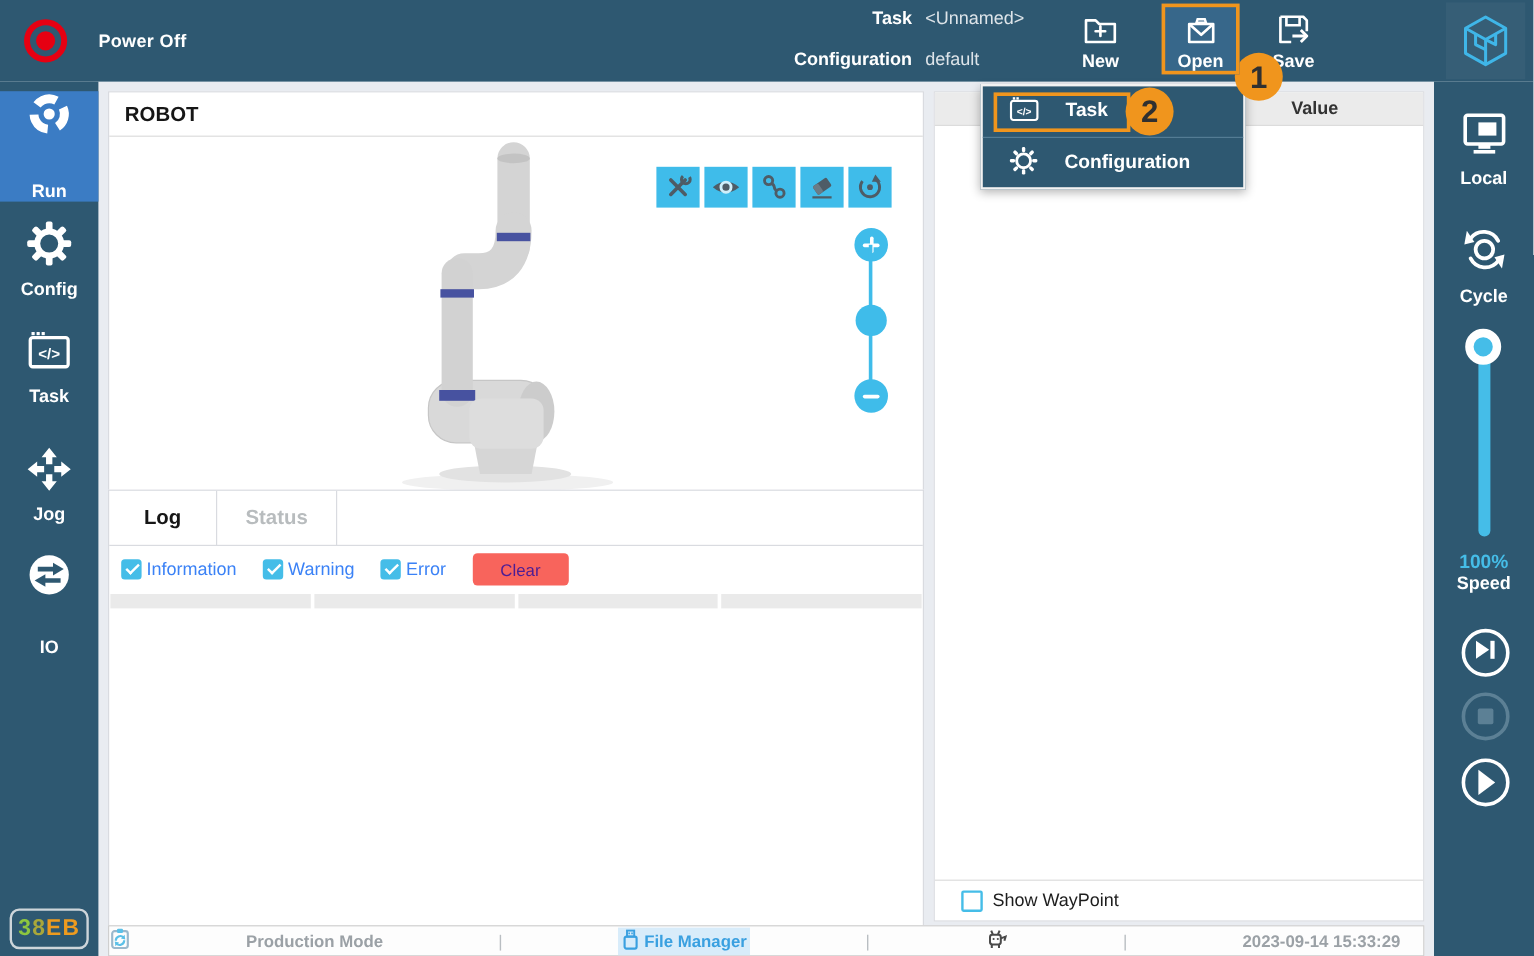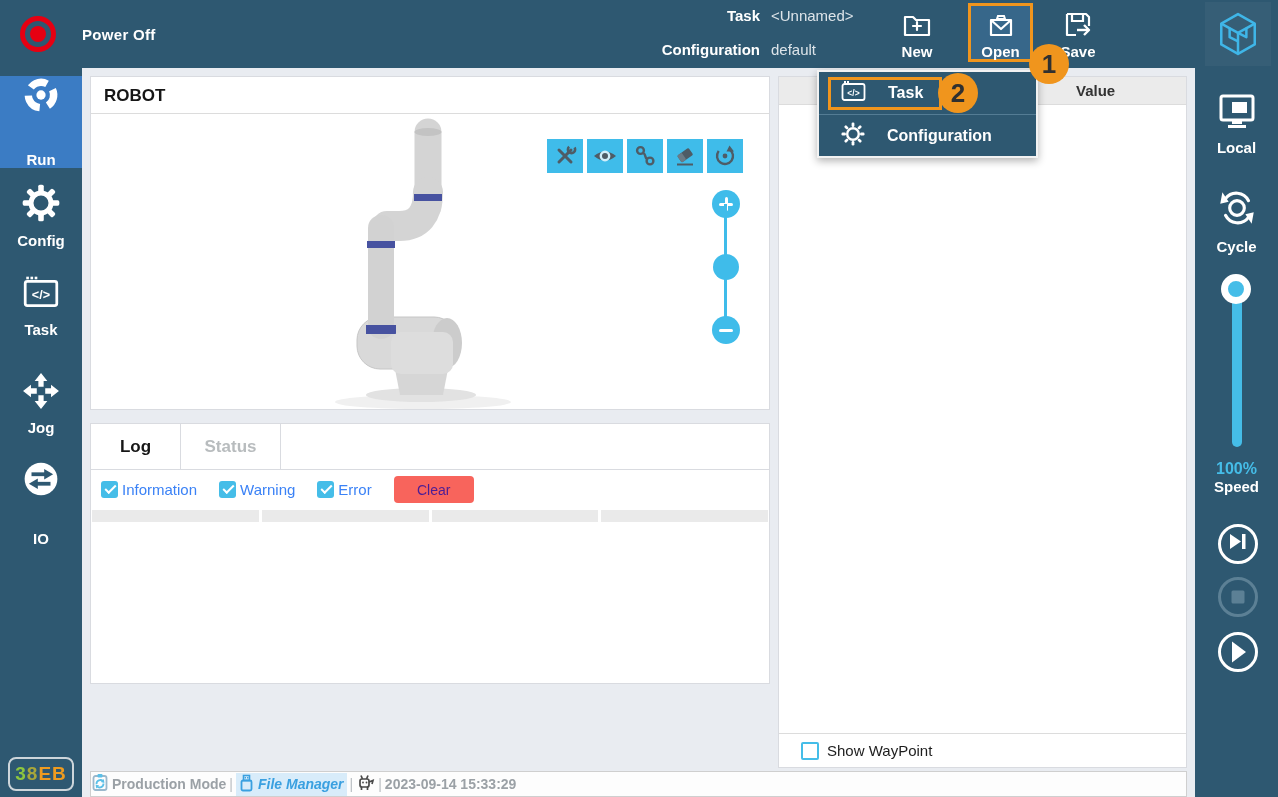--- a/index.html
+++ b/index.html
@@ -61,21 +61,21 @@
   .robot-view { position:absolute; left:0; top:37px; width:678px; height:295px; }
   .view-tool { position:absolute; top:62px; width:36px; height:34px; background:#3FBCEA; display:flex; align-items:center; justify-content:center; cursor:pointer; }
   #vt-tools{left:456px;} #vt-eye{left:496px;} #vt-links{left:536px;} #vt-eraser{left:576px;} #vt-rotate{left:616px;}
   .zoom-btn { position:absolute; left:621px; width:28px; height:28px; border-radius:50%; background:#3FBCEA; cursor:pointer; }
   #zoom-in { top:113px; } #zoom-out { top:239px; }
   .zoom-btn::before { content:""; position:absolute; left:7px; top:12.5px; width:14px; height:3px; background:#fff; border-radius:2px; }
   #zoom-in::after { content:""; position:absolute; left:12.5px; top:7px; width:3px; height:14px; background:#fff; border-radius:2px; }
   .zoom-track { position:absolute; left:633px; top:127px; width:3px; height:126px; background:#3FBCEA; }
   .zoom-thumb { position:absolute; left:622px; top:177px; width:26px; height:26px; border-radius:50%; background:#3FBCEA; cursor:pointer; }
 
-  .log-panel { left:90px; top:423px; width:680px; height:261px;text-decoration:underline; }
+  .log-panel { left:90px; top:408px; width:680px; height:387px;text-decoration:underline; }
   .tab-row { position:absolute; left:0; top:0; width:100%; height:46px; border-bottom:1px solid #D9DBE0; display:flex; }
   .tab { width:90px; height:46px; display:flex; align-items:center; justify-content:center; font-size:17px; font-weight:700; border-right:1px solid #D9DBE0; cursor:pointer; }
   .tab.active { color:#161616; }
   .tab.inactive { color:#B8BCBE; width:100px; }
   .filter-row { position:absolute; left:0; top:47px; width:100%; height:37px; display:flex; align-items:center; padding-left:10px; }
   .checkbox { width:17px; height:17px; border-radius:3px; background:#45BDE8; position:relative; cursor:pointer; flex:none; }
   .checkbox::after { content:""; position:absolute; left:3.5px; top:4px; width:9px; height:4px; border-left:2px solid #fff; border-bottom:2px solid #fff; transform:rotate(-45deg); }
   .filter-label { font-size:15px; color:#3b82f6; margin-left:4px; }
   .gap-w { width:22px; flex:none; }
   .clear-btn { margin-left:22px; width:80px; height:27px; background:#F8645C; border-radius:4px; color:#4c1d95; font-size:14px; display:flex; align-items:center; justify-content:center; cursor:pointer; }
@@ -83,22 +83,22 @@
   .log-header .col { flex:1; background:#EAEAEA; }
 
   .value-panel { left:778px; top:76px; width:409px; height:692px; }
   .value-header { position:absolute; left:0; top:0; width:100%; height:28px; background:#EBEBEB; border-bottom:1px solid #DCDCDC; }
   .value-header .vh-label { position:absolute; left:297px; top:5px; font-size:15px; font-weight:700; color:#333; }
   .waypoint-row { position:absolute; left:0; bottom:0; width:100%; height:34px; border-top:1px solid #DCDCDC; display:flex; align-items:center; padding-left:22px; gap:8px; }
   .checkbox-empty { width:18px; height:18px; background:#fff; border:2px solid #45BDE8; border-radius:2px; cursor:pointer; flex:none; }
   .waypoint-label { font-size:15px; color:#1d1d1d; }
 
   
-  .statusbar { position:absolute; left:90px; top:771px; width:1097px; height:26px; background:#FDFDFD; border:1px solid #CFCFCF; display:flex; align-items:center; justify-content:flex-start; padding-right:7px; gap:3px; font-size:14px; font-weight:700; color:#9BA1A6; }
-  .fm-chip { display:flex; align-items:center; gap:4px; background:#D8ECFA; padding:1px 3px; color:#3AA0E0; cursor:pointer;font-style:italic; }
+  .statusbar { position:absolute; left:90px; top:771px; width:1097px; height:26px; background:#FDFDFD; border:1px solid #CFCFCF; display:flex; align-items:center; justify-content:space-between; padding-right:19px; gap:3px; font-size:14px; font-weight:700; color:#9BA1A6; }
+  .fm-chip { display:flex; align-items:center; gap:4px; background:#D8ECFA; padding:1px 3px; color:#3AA0E0; cursor:pointer; }
   .sb-sep { color:#B9BEC2; font-weight:400; }
 
   
   .open-menu { position:absolute; left:817px; top:70px; width:221px; height:88px; background:#2E5871; border:2px solid #F2F2F2; box-shadow:0 3px 8px rgba(0,0,0,.3); z-index:4; }
   .menu-item { position:absolute; left:0; width:217px; height:42px; display:flex; align-items:center; padding-left:22px; gap:22px; cursor:pointer; }
   #menu-task { top:0; } #menu-config { top:43px; }
   .menu-sep { position:absolute; left:0; top:42px; width:217px; height:1px; background:#547C94; }
   .menu-label { color:#fff; font-size:16px; font-weight:700; }
   .menu-highlight { position:absolute; left:9px; top:5px; width:114px; height:33px; border:3px solid #F0951D; pointer-events:none; }
 

